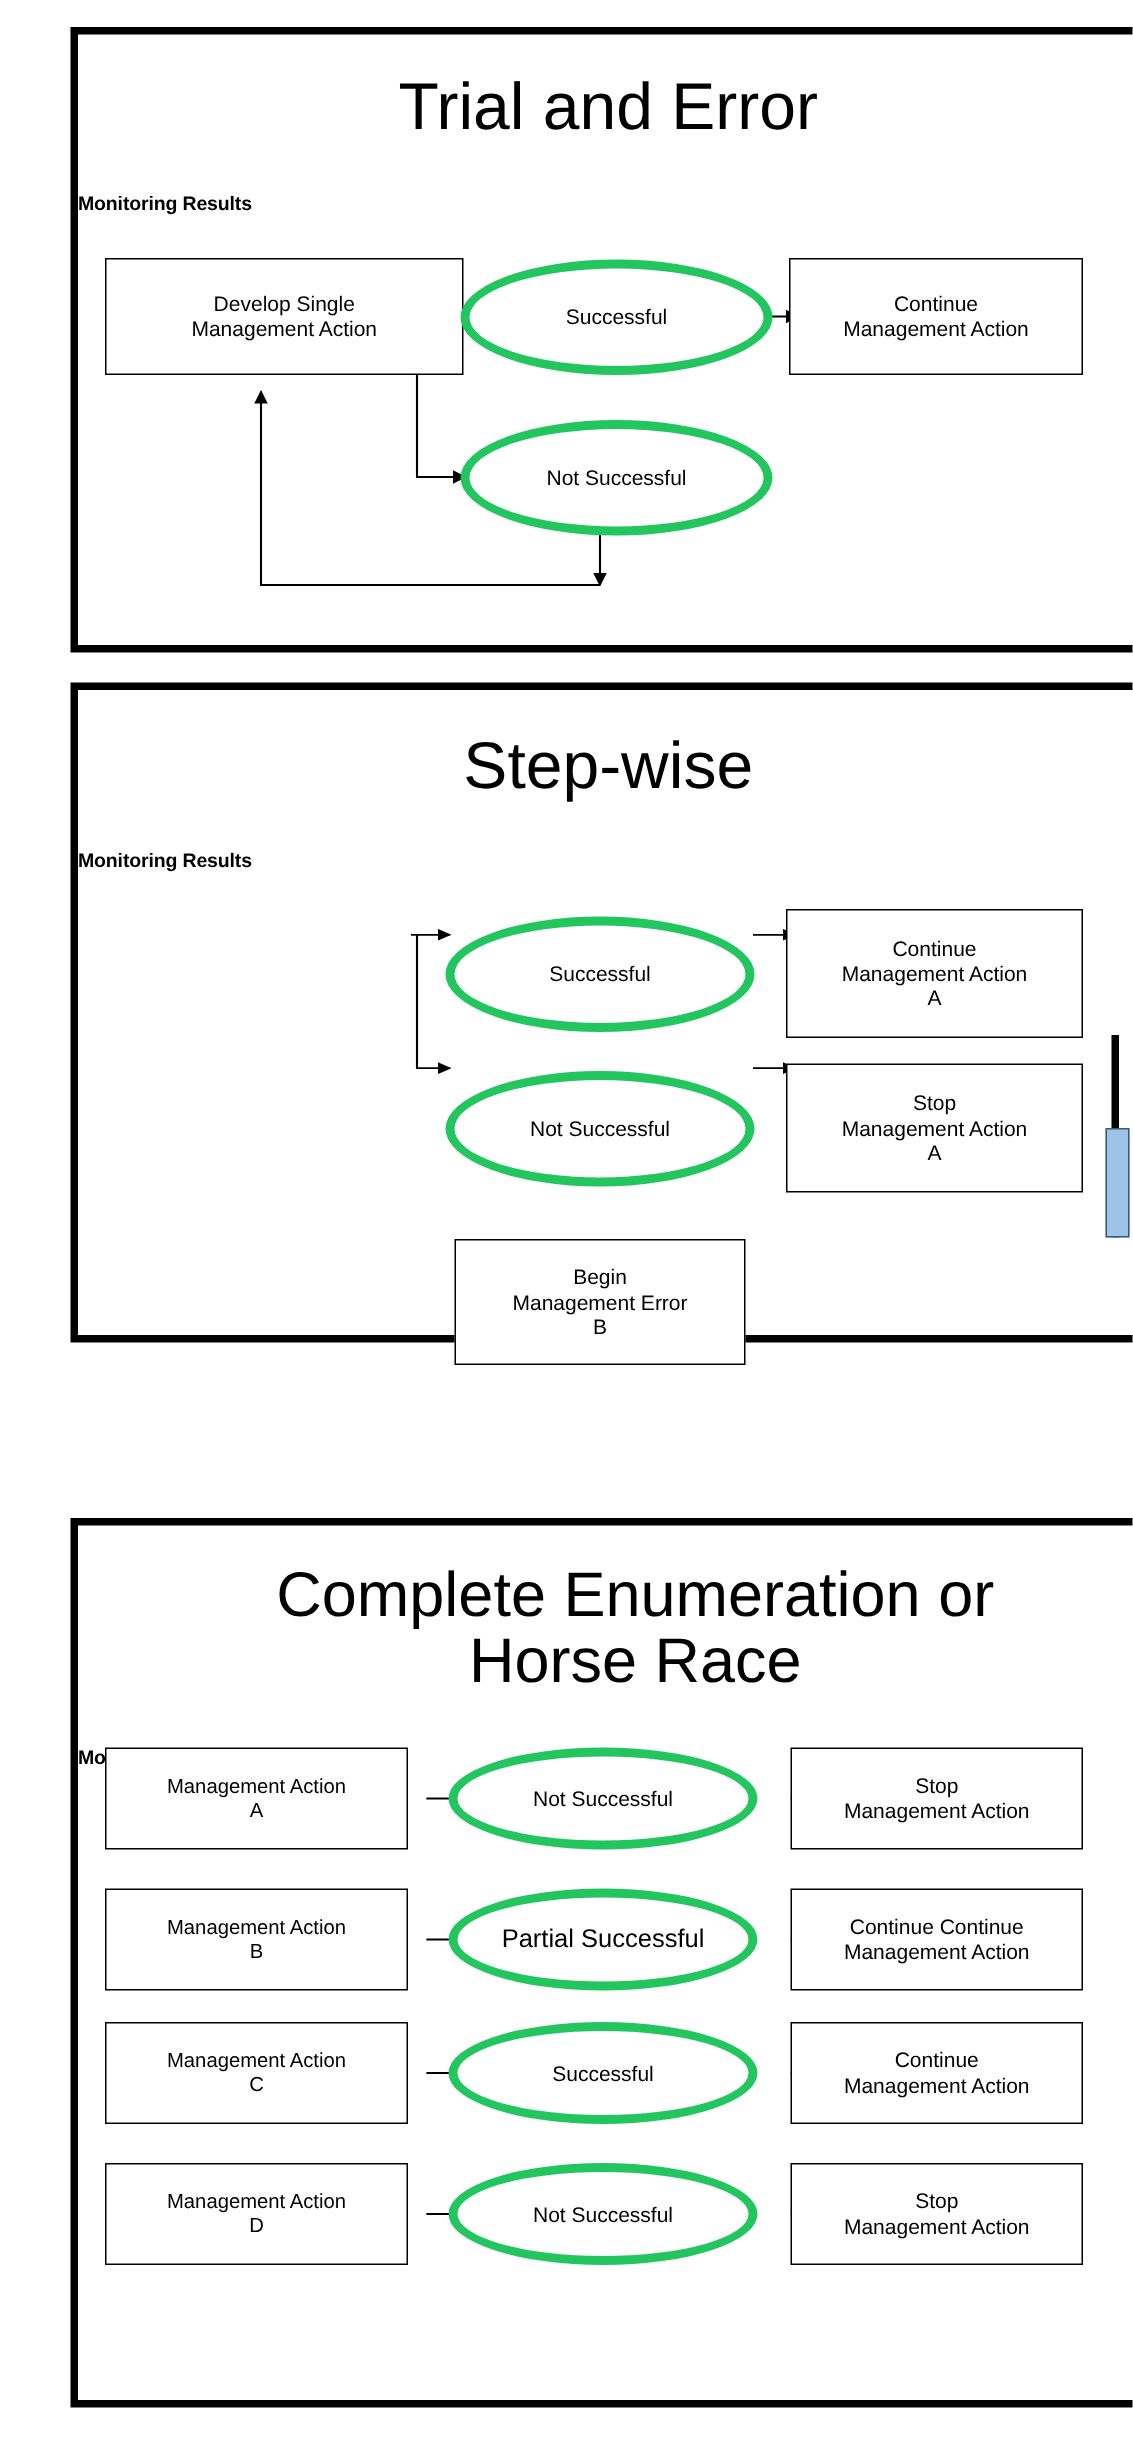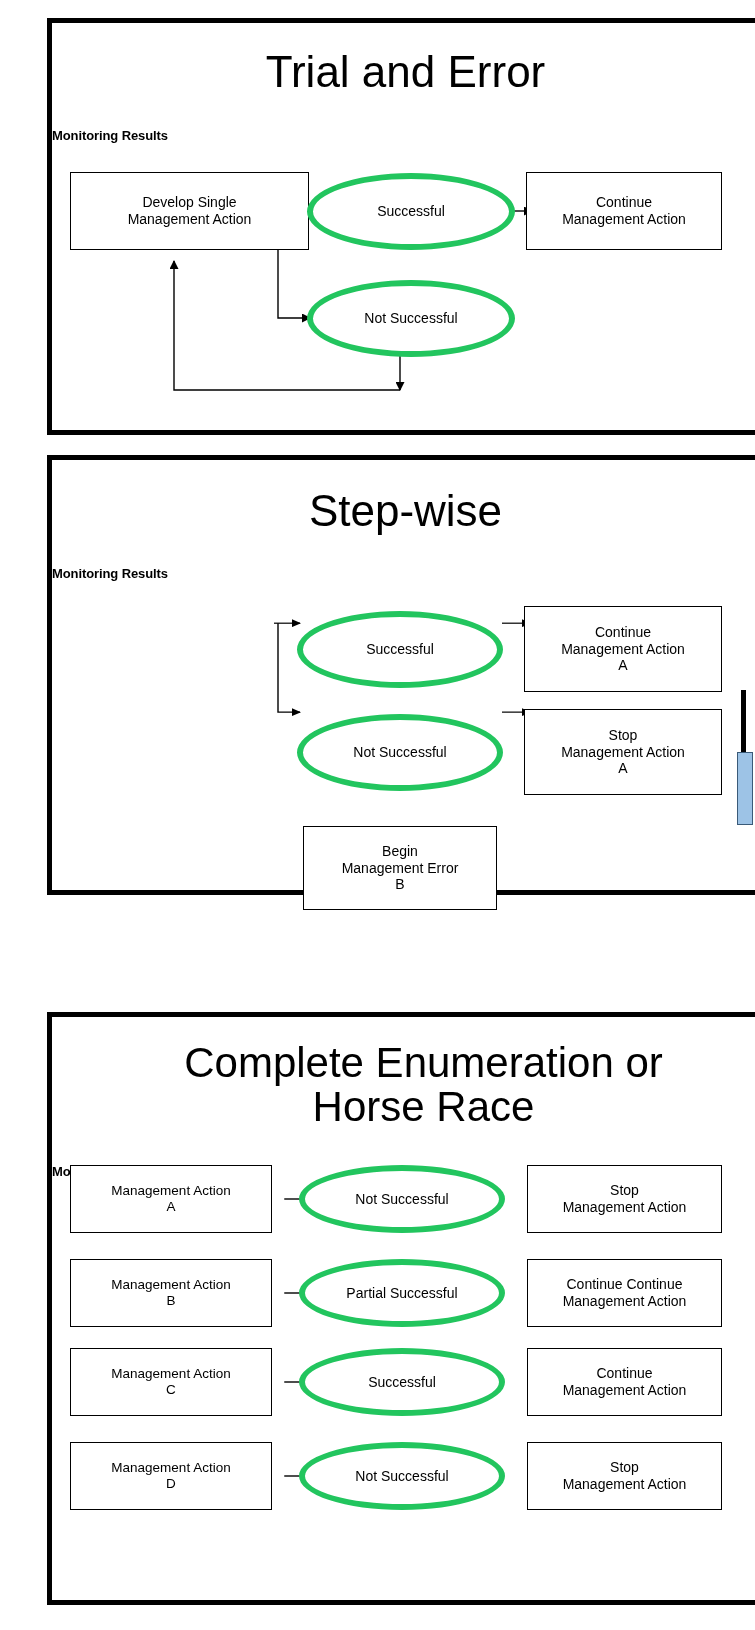--- a/index.html
+++ b/index.html
@@ -164,21 +164,21 @@
   </svg>
 
   <div class="node box" style="left:18px;top:148px;width:202px;height:68px;font-size:13.5px;">Management Action
 A</div>
   <div class="node ellipse" style="left:247px;top:148px;width:206px;height:68px;">Not Successful</div>
   <div class="node box" style="left:475px;top:148px;width:195px;height:68px;">Stop
 Management Action</div>
 
   <div class="node box" style="left:18px;top:242px;width:202px;height:68px;font-size:13.5px;">Management Action
 B</div>
-  <div class="node ellipse" style="left:247px;top:242px;width:206px;height:68px;font-size:14px;">Partial Successful</div>
+  <div class="node ellipse" style="left:247px;top:242px;width:206px;height:68px;font-size:17px;">Partial Successful</div>
   <div class="node box" style="left:475px;top:242px;width:195px;height:68px;">Continue Continue
 Management Action</div>
 
   <div class="node box" style="left:18px;top:331px;width:202px;height:68px;font-size:13.5px;">Management Action
 C</div>
   <div class="node ellipse" style="left:247px;top:331px;width:206px;height:68px;">Successful</div>
   <div class="node box" style="left:475px;top:331px;width:195px;height:68px;">Continue
 Management Action</div>
 
   <div class="node box" style="left:18px;top:425px;width:202px;height:68px;font-size:13.5px;">Management Action

